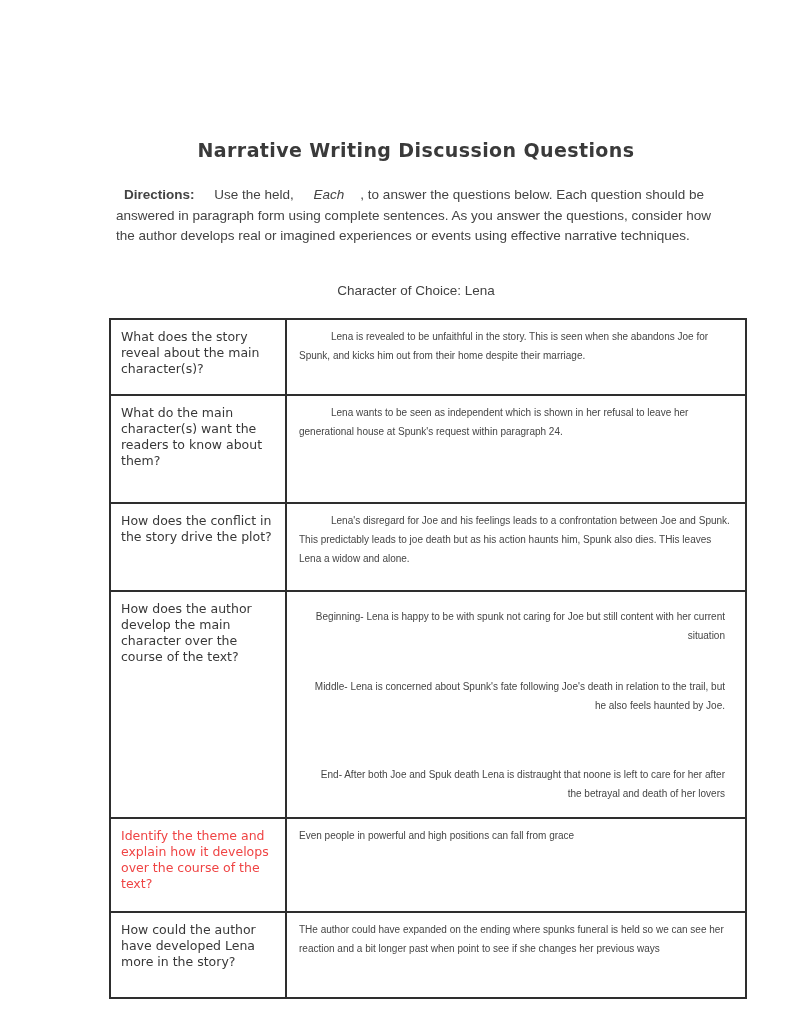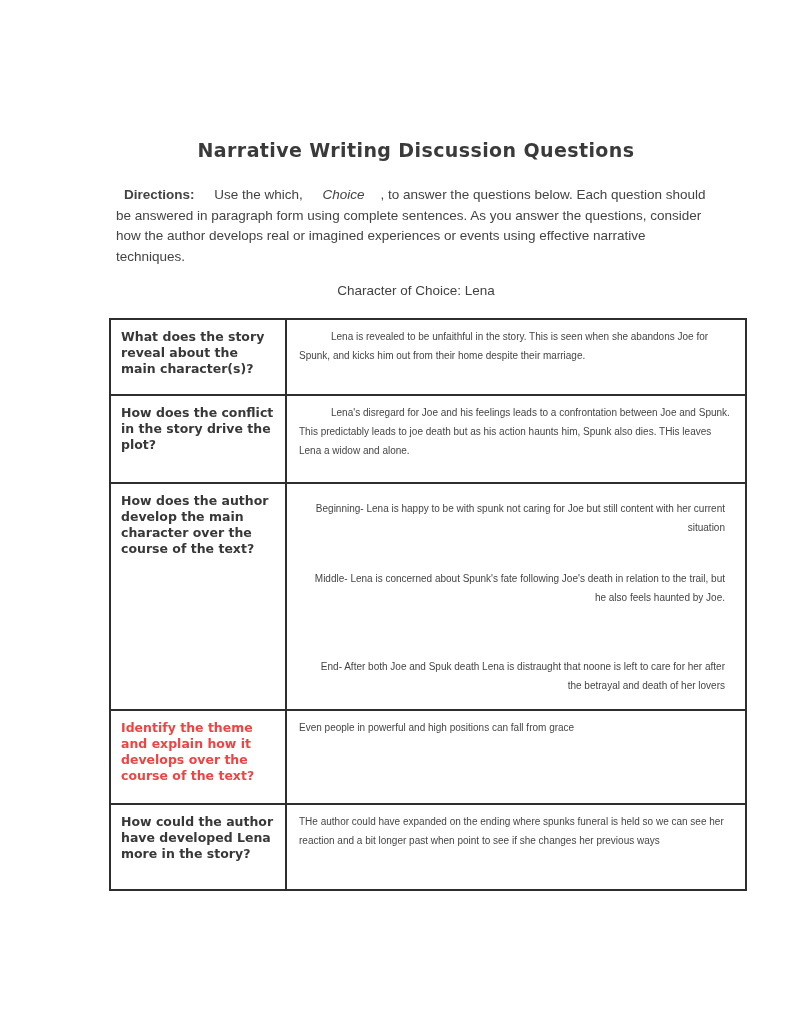--- a/index.html
+++ b/index.html
@@ -56,21 +56,21 @@
   .qa-table td {
     border: 2px solid #2e2e2e;
     vertical-align: top;
     background: #ffffff;
   }
   .qa-table .q {
     width: 176px;
     padding: 9px 10px 8px 10px;
     font-family: "DejaVu Sans", "Liberation Sans", sans-serif;
     font-size: 12.5px;
-    font-weight: bold;
+    font-weight: normal;
     line-height: 16px;
     color: #383838;
   }
   .qa-table .q.red { color: #ef4444; }
   .qa-table .a {
     width: 460px;
     padding: 7px 12px 6px 12px;
     font-size: 10px;
     line-height: 19px;
     color: #454545;
@@ -86,29 +86,33 @@
   .ap1 { margin-bottom: 16px; }
   .ap2 { margin-bottom: 34px; margin-top: 16px; }
 </style>
 </head>
 <body>
 
 <div class="page">
 
   <h1 class="title">Narrative Writing Discussion Questions</h1>
 
-  <p class="directions"><span class="bold">Directions:</span><span> Use the which, </span><span class="italic">Choice</span><span>, to answer the questions below. Each question should be answered in paragraph form using complete sentences. As you answer the questions, consider how the author develops real or imagined experiences or events using effective narrative techniques.</span></p>
+  <p class="directions"><span class="bold">Directions:</span><span> Use the held, </span><span class="italic">Each</span><span>, to answer the questions below. Each question should be answered in paragraph form using complete sentences. As you answer the questions, consider how the author develops real or imagined experiences or events using effective narrative techniques.</span></p>
 
   <p class="character-line">Character of Choice: Lena</p>
 
   <table class="qa-table">
     <tbody>
       <tr class="row-1">
         <td class="q">What does the story reveal about the main character(s)?</td>
         <td class="a indent">Lena is revealed to be unfaithful in the story. This is seen when she abandons Joe for Spunk, and kicks him out from their home despite their marriage.</td>
+      </tr>
+      <tr class="row-2">
+        <td class="q">What do the main character(s) want the readers to know about them?</td>
+        <td class="a indent">Lena wants to be seen as independent which is shown in her refusal to leave her generational house at Spunk's request within paragraph 24.</td>
       </tr>
       <tr class="row-3">
         <td class="q">How does the conflict in the story drive the plot?</td>
         <td class="a indent">Lena's disregard for Joe and his feelings leads to a confrontation between Joe and Spunk. This predictably leads to joe death but as his action haunts him, Spunk also dies. THis leaves Lena a widow and alone.</td>
       </tr>
       <tr class="row-4">
         <td class="q">How does the author develop the main character over the course of the text?</td>
         <td class="a">
           <p class="ap ap1">Beginning- Lena is happy to be with spunk not caring for Joe but still content with her current situation</p>
           <p class="ap ap2">Middle- Lena is concerned about Spunk's fate following Joe's death in relation to the trail, but he also feels haunted by Joe.</p>

